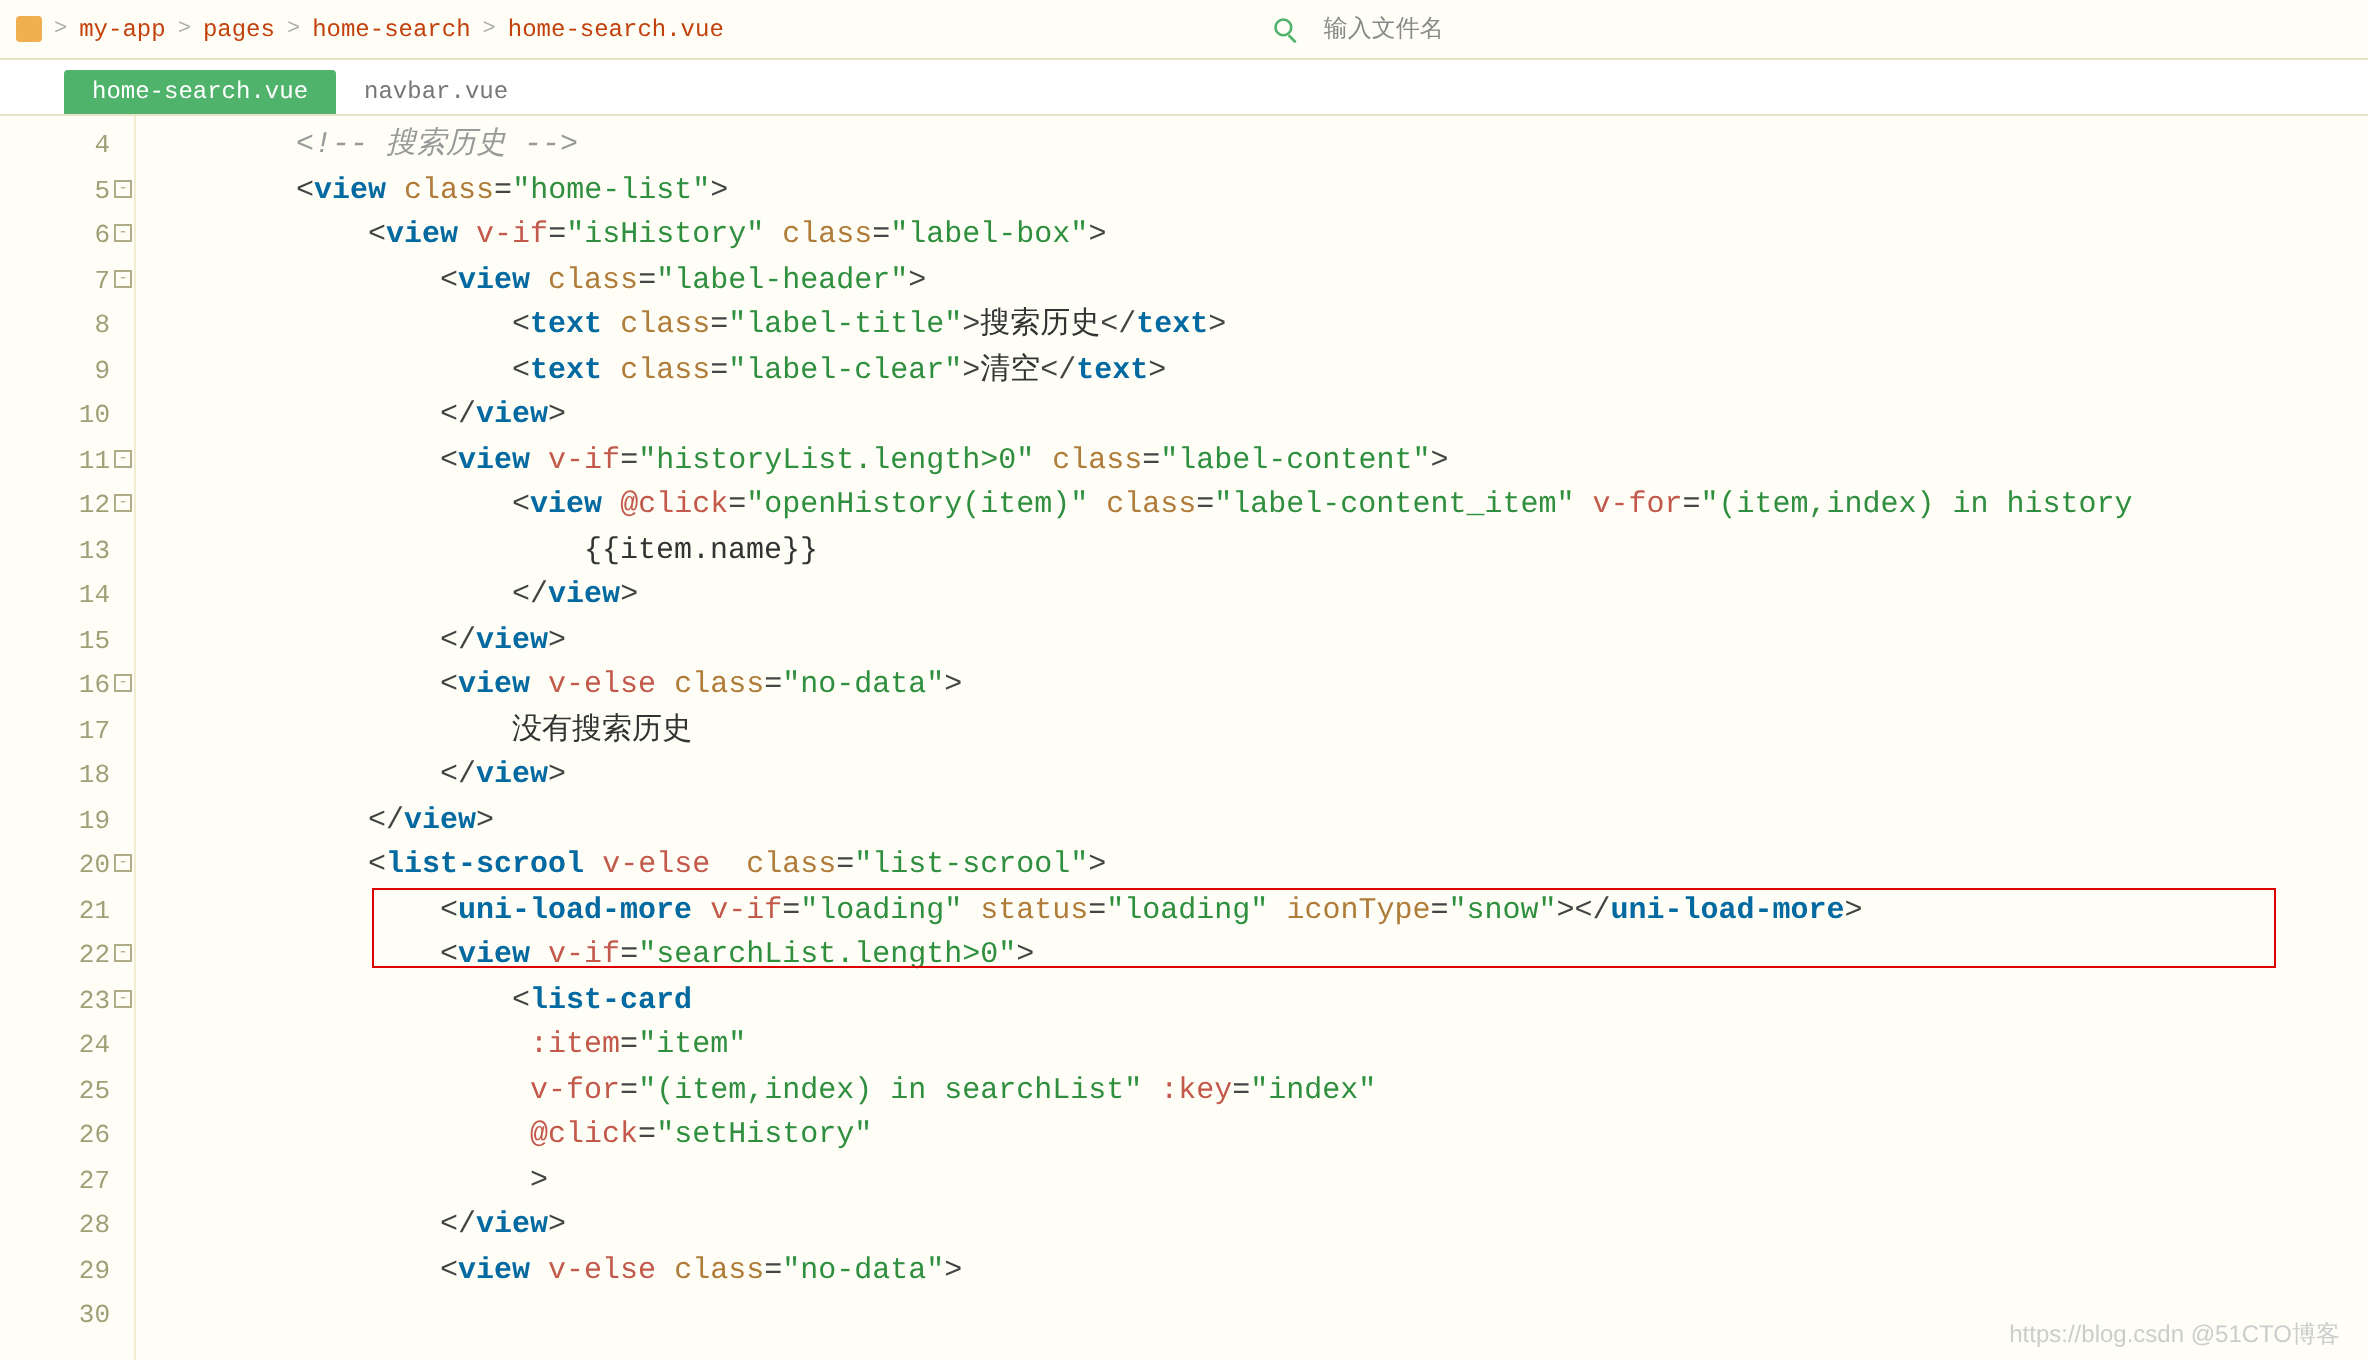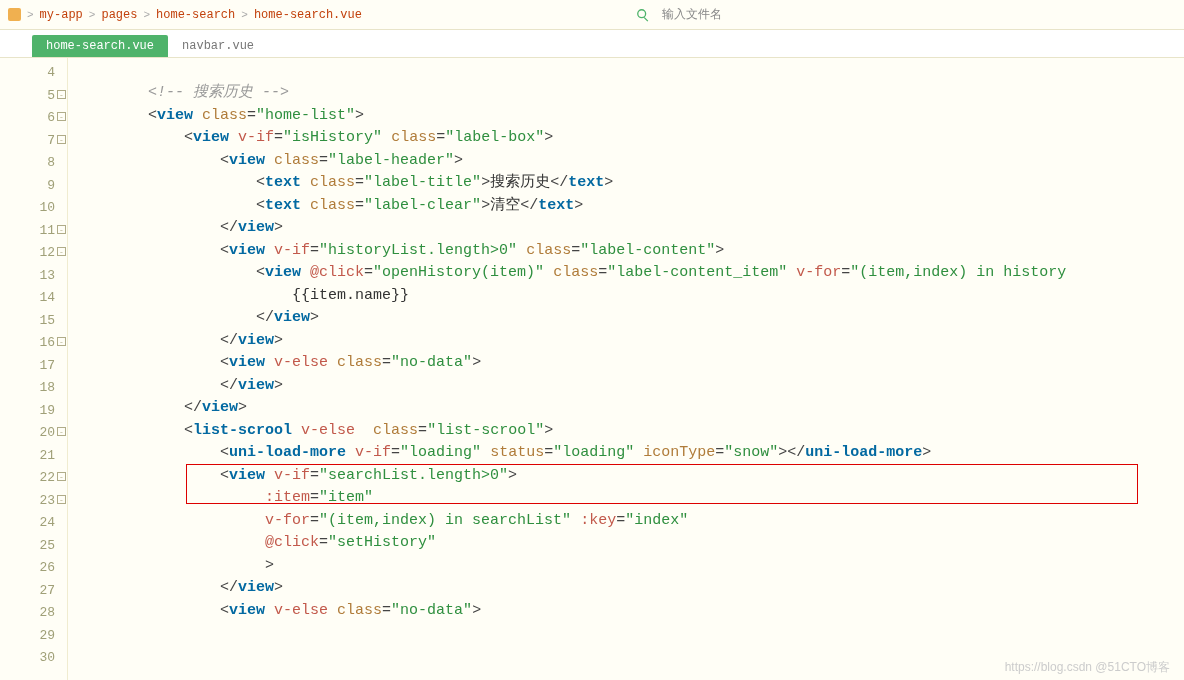--- a/index.html
+++ b/index.html
@@ -76,21 +76,20 @@
     line-height: 7px;
     text-align: center;
     color: #b0ac88;
     background: #fffef6;
   }
   .code-area {
     flex: 1;
     padding-top: 4px;
     position: relative;
     overflow: hidden;
-    margin-top: 20px;
   }
   .code-line {
     height: 22.5px;
     line-height: 22.5px;
     white-space: pre;
     padding-left: 80px;
     font-size: 15px;
   }
   .t-punc { color: #444; }
   .t-tag { color: #0369a1; font-weight: bold; }
@@ -177,25 +176,27 @@
       <div class="code-line"><span>        </span><span class="t-punc">&lt;</span><span class="t-tag">view </span><span class="t-attr">class</span><span class="t-punc">=</span><span class="t-str">"label-header"</span><span class="t-punc">&gt;</span></div>
       <div class="code-line"><span>            </span><span class="t-punc">&lt;</span><span class="t-tag">text </span><span class="t-attr">class</span><span class="t-punc">=</span><span class="t-str">"label-title"</span><span class="t-punc">&gt;</span><span class="t-text">搜索历史</span><span class="t-punc">&lt;/</span><span class="t-tag">text</span><span class="t-punc">&gt;</span></div>
       <div class="code-line"><span>            </span><span class="t-punc">&lt;</span><span class="t-tag">text </span><span class="t-attr">class</span><span class="t-punc">=</span><span class="t-str">"label-clear"</span><span class="t-punc">&gt;</span><span class="t-text">清空</span><span class="t-punc">&lt;/</span><span class="t-tag">text</span><span class="t-punc">&gt;</span></div>
       <div class="code-line"><span>        </span><span class="t-punc">&lt;/</span><span class="t-tag">view</span><span class="t-punc">&gt;</span></div>
       <div class="code-line"><span>        </span><span class="t-punc">&lt;</span><span class="t-tag">view </span><span class="t-dir">v-if</span><span class="t-punc">=</span><span class="t-str">"historyList.length&gt;0"</span><span class="t-text"> </span><span class="t-attr">class</span><span class="t-punc">=</span><span class="t-str">"label-content"</span><span class="t-punc">&gt;</span></div>
       <div class="code-line"><span>            </span><span class="t-punc">&lt;</span><span class="t-tag">view </span><span class="t-dir">@click</span><span class="t-punc">=</span><span class="t-str">"openHistory(item)"</span><span class="t-text"> </span><span class="t-attr">class</span><span class="t-punc">=</span><span class="t-str">"label-content_item"</span><span class="t-text"> </span><span class="t-dir">v-for</span><span class="t-punc">=</span><span class="t-str">"(item,index) in history</span></div>
       <div class="code-line"><span>                </span><span class="t-text">{{item.name}}</span></div>
       <div class="code-line"><span>            </span><span class="t-punc">&lt;/</span><span class="t-tag">view</span><span class="t-punc">&gt;</span></div>
       <div class="code-line"><span>        </span><span class="t-punc">&lt;/</span><span class="t-tag">view</span><span class="t-punc">&gt;</span></div>
       <div class="code-line"><span>        </span><span class="t-punc">&lt;</span><span class="t-tag">view </span><span class="t-dir">v-else</span><span class="t-text"> </span><span class="t-attr">class</span><span class="t-punc">=</span><span class="t-str">"no-data"</span><span class="t-punc">&gt;</span></div>
+      <div class="code-line"><span>            </span><span class="t-text">没有搜索历史</span></div>
       <div class="code-line"><span>        </span><span class="t-punc">&lt;/</span><span class="t-tag">view</span><span class="t-punc">&gt;</span></div>
       <div class="code-line"><span>    </span><span class="t-punc">&lt;/</span><span class="t-tag">view</span><span class="t-punc">&gt;</span></div>
       <div class="code-line"><span>    </span><span class="t-punc">&lt;</span><span class="t-tag">list-scrool </span><span class="t-dir">v-else</span><span class="t-text">  </span><span class="t-attr">class</span><span class="t-punc">=</span><span class="t-str">"list-scrool"</span><span class="t-punc">&gt;</span></div>
       <div class="code-line"><span>        </span><span class="t-punc">&lt;</span><span class="t-tag">uni-load-more </span><span class="t-dir">v-if</span><span class="t-punc">=</span><span class="t-str">"loading"</span><span class="t-text"> </span><span class="t-attr">status</span><span class="t-punc">=</span><span class="t-str">"loading"</span><span class="t-text"> </span><span class="t-attr">iconType</span><span class="t-punc">=</span><span class="t-str">"snow"</span><span class="t-punc">&gt;&lt;/</span><span class="t-tag">uni-load-more</span><span class="t-punc">&gt;</span></div>
       <div class="code-line"><span>        </span><span class="t-punc">&lt;</span><span class="t-tag">view </span><span class="t-dir">v-if</span><span class="t-punc">=</span><span class="t-str">"searchList.length&gt;0"</span><span class="t-punc">&gt;</span></div>
+      <div class="code-line"><span>            </span><span class="t-punc">&lt;</span><span class="t-tag">list-card</span></div>
       <div class="code-line"><span>             </span><span class="t-dir">:item</span><span class="t-punc">=</span><span class="t-str">"item"</span></div>
       <div class="code-line"><span>             </span><span class="t-dir">v-for</span><span class="t-punc">=</span><span class="t-str">"(item,index) in searchList"</span><span class="t-text"> </span><span class="t-dir">:key</span><span class="t-punc">=</span><span class="t-str">"index"</span></div>
       <div class="code-line"><span>             </span><span class="t-dir">@click</span><span class="t-punc">=</span><span class="t-str">"setHistory"</span></div>
       <div class="code-line"><span>             </span><span class="t-punc">&gt;</span></div>
       <div class="code-line"><span>        </span><span class="t-punc">&lt;/</span><span class="t-tag">view</span><span class="t-punc">&gt;</span></div>
       <div class="code-line"><span>        </span><span class="t-punc">&lt;</span><span class="t-tag">view </span><span class="t-dir">v-else</span><span class="t-text"> </span><span class="t-attr">class</span><span class="t-punc">=</span><span class="t-str">"no-data"</span><span class="t-punc">&gt;</span></div>
     </div>
 </div>
 
 <div class="watermark">https://blog.csdn @51CTO博客</div>

